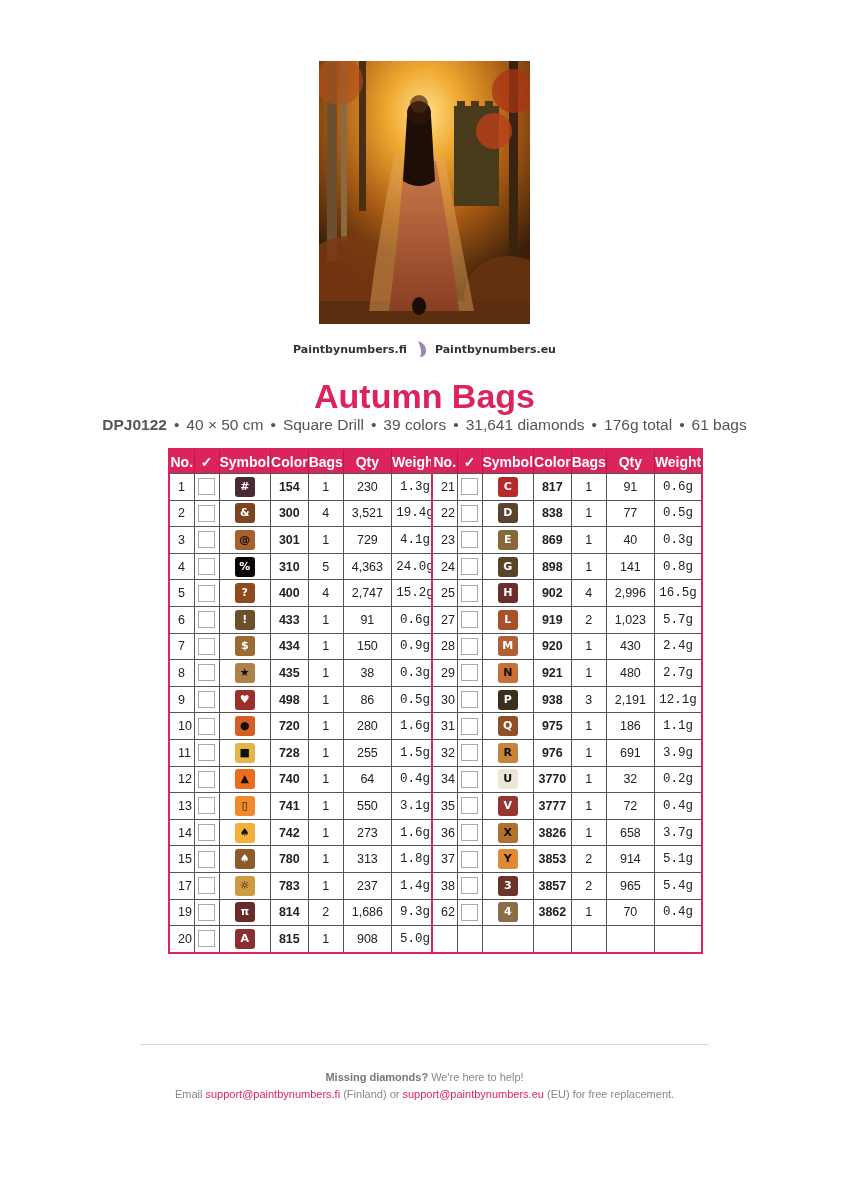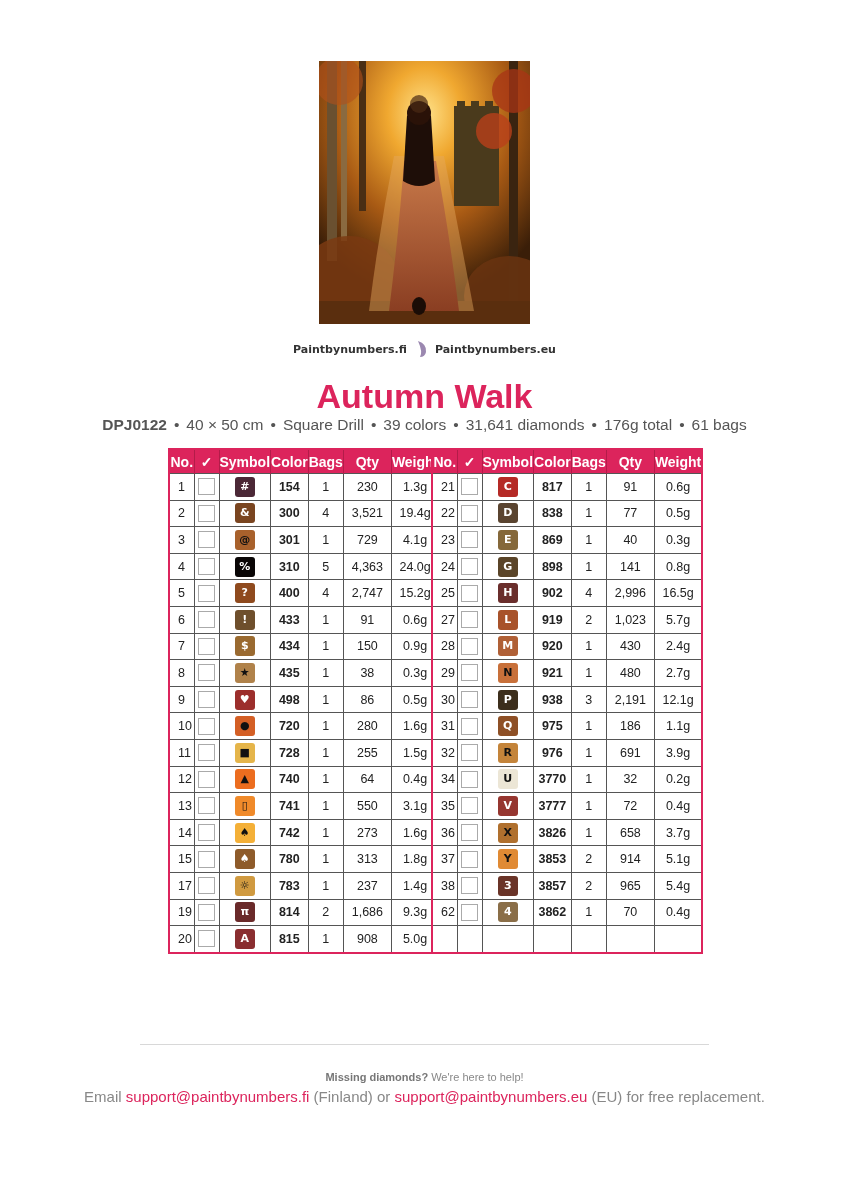--- a/index.html
+++ b/index.html
@@ -16,32 +16,32 @@
   .subtitle b { color: #555; font-weight: bold; }
   .subtitle .dot { margin: 0 7px; }
 
   table.legend { position: absolute; top: 448px; border-collapse: collapse; border: 2px solid #dc245c; font-size: 12.5px; }
   table.legend.left { left: 168px; }
   table.legend.right { left: 431px; }
   table.legend th { background: #dc245c; color: #fff; font-weight: bold; font-size: 14px; height: 23px; padding: 0; text-align: center; border-right: 1px solid #b31c49; }
   table.legend th:last-child { border-right: none; }
   table.legend td { height: 25.6px; padding: 0; text-align: center; border: 1px solid #555; background: #fff; color: #222; }
   table.legend tr td:first-child { border-left: none; }
-  table.legend tr td:last-child { border-right: none; }
+  table.legend tr td:last-child { border-right: none; font-family: Liberation Mono, monospace; }
   table.legend tr:last-child td { border-bottom: none; }
   table.legend td.no { text-align: left; padding-left: 8px; }
   table.legend td.color { font-weight: bold; }
   .cb { display: inline-block; width: 15px; height: 15px; border: 1px solid #aaa; background: #fff; vertical-align: middle; }
   .sw { display: inline-block; width: 20px; height: 20px; border-radius: 3px; line-height: 20px; font-size: 11px; font-weight: bold; color: #fff; vertical-align: middle; text-align: center; font-family: "DejaVu Sans", sans-serif; }
   .sw.dark { color: #111; }
 
   .divider { position: absolute; left: 140px; top: 1044px; width: 569px; height: 1px; background: #d8d8d8; }
   .footer1 { position: absolute; left: 0; top: 1071px; width: 849px; text-align: center; font-size: 11px; color: #888; }
   .footer1 b { color: #777; }
-  .footer2 { position: absolute; left: 0; top: 1088px; width: 849px; text-align: center; font-size: 15px; color: #888; }
+  .footer2 { position: absolute; left: 0; top: 1088px; width: 849px; text-align: center; font-size: 11px; color: #888; }
   .footer2 a { color: #dc245c; text-decoration: none; }
 </style>
 </head>
 <body>
 
 <div class="painting">
   <svg viewBox="0 0 211 263" preserveAspectRatio="none">
     <defs>
       <radialGradient id="sun" cx="0.5" cy="0.2" r="0.7">
         <stop offset="0" stop-color="#ffe28a"></stop>
@@ -88,21 +88,21 @@
 <div class="brands">
   <span>Paintbynumbers.fi</span>
   <span class="drop">
     <svg viewBox="0 0 12 18" width="12" height="18">
         <path d="M3 1 Q12 4 11 12 Q10 17 5 17 Q8 12 3 1 Z" fill="#9b88b0"></path>
       </svg>
   </span>
   <span>Paintbynumbers.eu</span>
 </div>
 
-<div class="title">Autumn Walk</div>
+<div class="title">Autumn Bags</div>
 
 <div class="subtitle">
   <b>DPJ0122</b><span class="dot">•</span><span>40 × 50 cm</span><span class="dot">•</span><span>Square Drill</span><span class="dot">•</span><span>39 colors</span><span class="dot">•</span><span>31,641 diamonds</span><span class="dot">•</span><span>176g total</span><span class="dot">•</span><span>61 bags</span>
 </div>
 
 <table class="legend left">
   <colgroup>
       <col style="width:25px">
       <col style="width:25px">
       <col style="width:40px">

